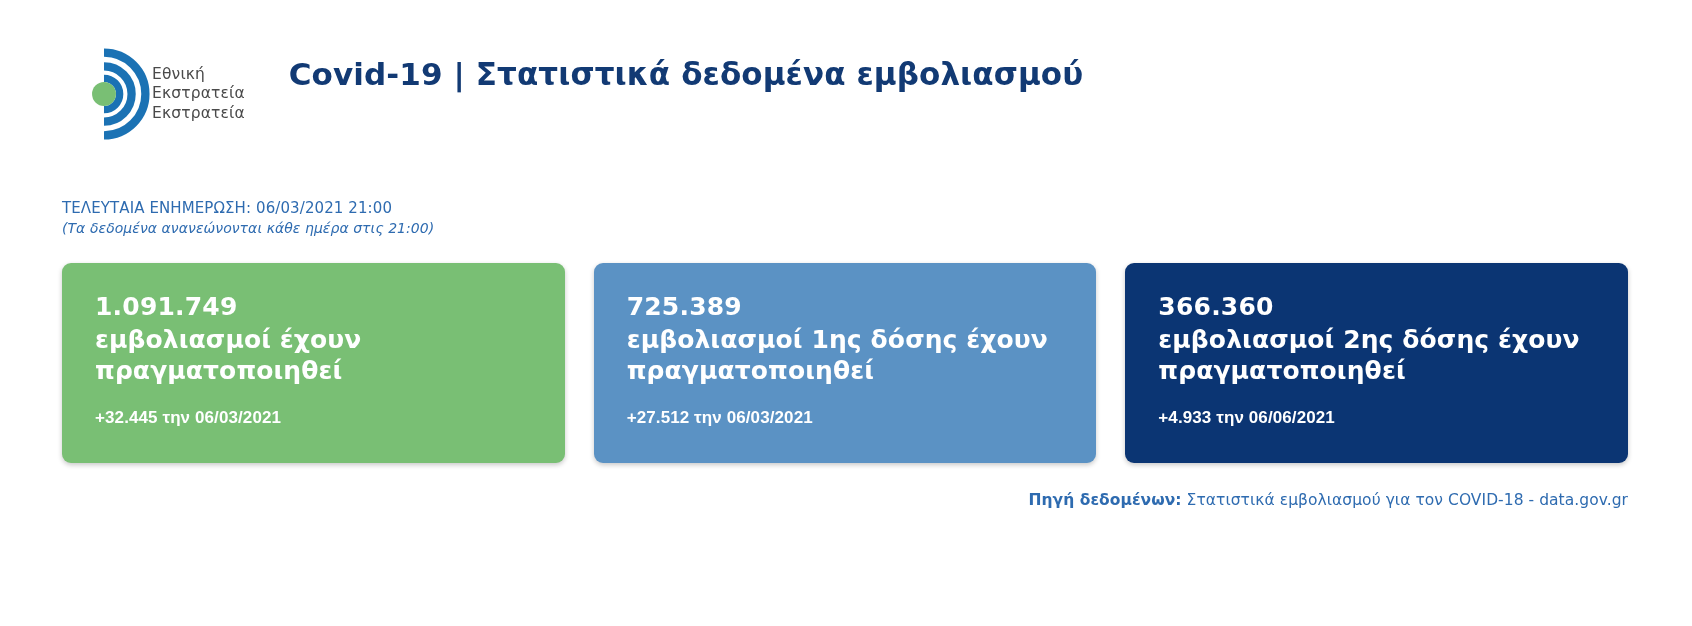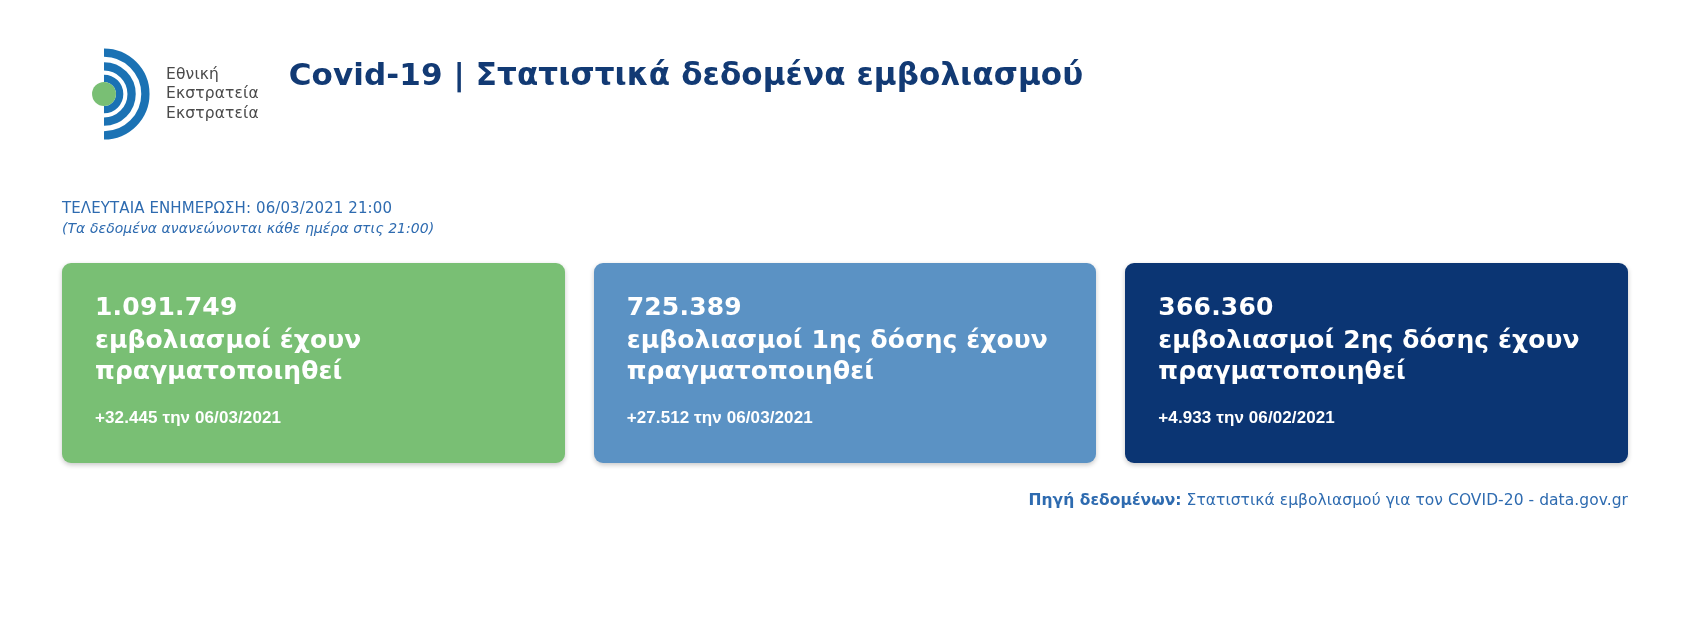--- a/index.html
+++ b/index.html
@@ -28,21 +28,21 @@
     width: 1692px;
     height: 165px;
   }
 
   .brand {
     position: absolute;
     left: 58px;
     top: 48px;
     display: flex;
     align-items: center;
-    gap: 16px;
+    gap: 2px;
   }
 
   .brand-logo {
     width: 92px;
     height: 92px;
     flex: 0 0 92px;
     display: block;
   }
 
   .brand-text {
@@ -206,23 +206,23 @@
 
     <div class="card blue">
       <div class="card-number">725.389</div>
       <div class="card-label">εμβολιασμοί 1ης δόσης έχουν πραγματοποιηθεί</div>
       <div class="card-delta">+27.512 την 06/03/2021</div>
     </div>
 
     <div class="card navy">
       <div class="card-number">366.360</div>
       <div class="card-label">εμβολιασμοί 2ης δόσης έχουν πραγματοποιηθεί</div>
-      <div class="card-delta">+4.933 την 06/02/2021</div>
+      <div class="card-delta">+4.933 την 06/06/2021</div>
     </div>
 
   </div>
 
   <div class="footer">
     <span class="src-label">Πηγή δεδομένων:</span>
-    <span class="src-value">Στατιστικά εμβολιασμού για τον COVID-20 - data.gov.gr</span>
+    <span class="src-value">Στατιστικά εμβολιασμού για τον COVID-18 - data.gov.gr</span>
   </div>
 
 </div>
 
 </body></html>

